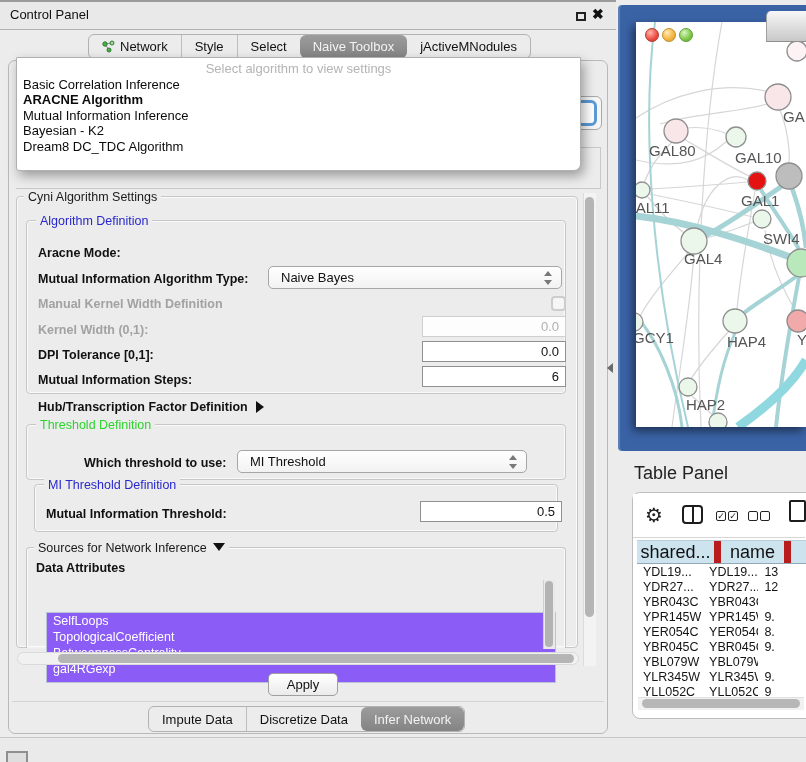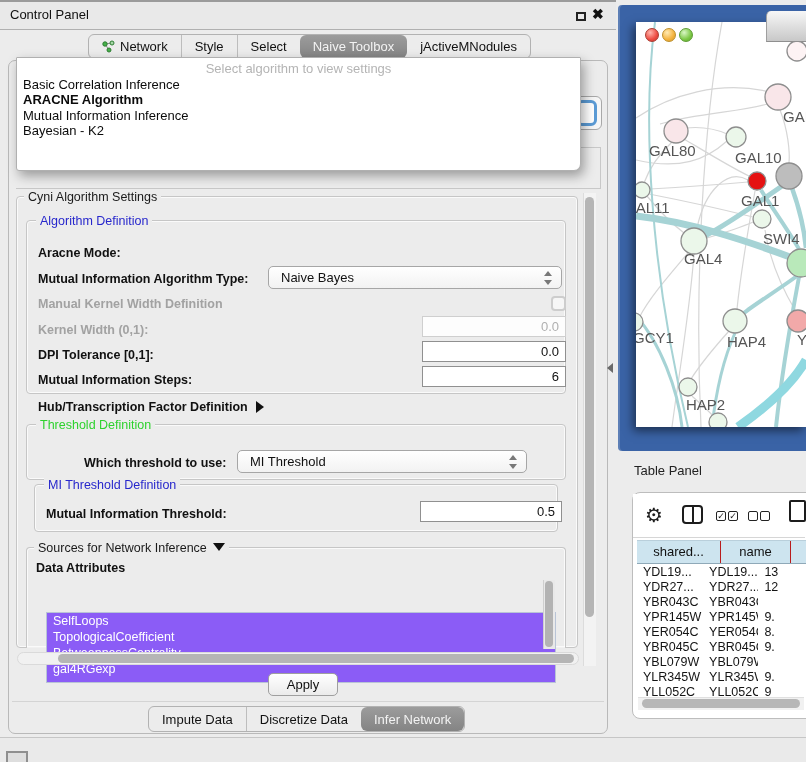--- a/index.html
+++ b/index.html
@@ -100,31 +100,31 @@
     box-shadow:-3px 4px 9px rgba(0,0,0,.5);z-index:20;}
   #gray-strip{left:766px;top:11px;width:40px;height:31px;z-index:30;
     background:linear-gradient(#f7f7f7,#c8c8c8);border-left:1px solid #9f9f9f;border-bottom:1px solid #8f8f8f;border-radius:5px 0 0 0;}
   .light{width:14px;height:14px;border-radius:50%;z-index:25;}
   #light-red{left:645px;top:28px;background:radial-gradient(circle at 35% 30%,#ffb5ac,#ee4c42 60%,#c23a31);border:1px solid #a93b31;}
   #light-yellow{left:662px;top:28px;background:radial-gradient(circle at 35% 30%,#ffeab2,#f4b23d 60%,#cf9a2c);border:1px solid #bd8f2c;}
   #light-green{left:679px;top:28px;background:radial-gradient(circle at 35% 30%,#d9f6c5,#7cc845 60%,#5ea431);border:1px solid #5d9c33;}
   #net-svg{left:636px;top:22px;width:170px;height:405px;z-index:21;}
 
   
-  #tp-title{left:634px;top:463px;font-size:13px;color:#222;}
+  #tp-title{left:634px;top:463px;font-size:18px;color:#222;}
   #tp-card{left:632px;top:492px;width:190px;height:227px;background:#fff;border:1px solid #bdbdbd;border-radius:8px;}
   #tp-toolbar{left:633px;top:494px;width:172px;height:44px;border-bottom:1px solid #d6d6d6;background:#fff;}
   #gear-icon{left:645px;top:503px;font-size:20px;color:#1d1d1d;font-family:"DejaVu Sans",sans-serif;}
   #colbrowser-icon{left:682px;top:505px;width:21px;height:19px;border:2px solid #1d1d1d;border-radius:4px;}
   #colbrowser-icon i{position:absolute;left:8px;top:0;width:2px;height:15px;background:#1d1d1d;}
   .cbx{position:absolute;width:10px;height:10px;border:1.6px solid #222;border-radius:2px;font-size:9px;line-height:8px;text-align:center;color:#222;background:#fff;}
   #page-icon{left:789px;top:500px;width:17px;height:22px;border:2px solid #1d1d1d;border-radius:2px;background:#fff;}
 
   #tp-header{left:637px;top:540px;height:24px;display:flex;background:#cde4ef;border-top:1px solid #b9cfdb;border-bottom:1px solid #8fa9b8;}
-  .hcell{font-size:13px;line-height:22px;text-align:center;color:#111;border-right:1px solid #b91c1c;overflow:hidden;white-space:nowrap;}
+  .hcell{font-size:18px;line-height:22px;text-align:center;color:#111;border-right:7px solid #b91c1c;overflow:hidden;white-space:nowrap;}
   #tp-body{left:637px;top:565px;width:169px;height:131px;overflow:hidden;background:#fff;}
   .trow{display:flex;height:15px;}
   .tcell{font-size:12.5px;line-height:15px;color:#141414;overflow:hidden;white-space:nowrap;padding-left:6px;}
   #tp-htrack{left:638px;top:697px;width:166px;height:13px;background:#f1f1f1;border-top:1px solid #e0e0e0;}
   #tp-hthumb{left:642px;top:699px;width:158px;height:9px;background:#b7b7b7;border-radius:5px;}
 </style>
 </head>
 <body>
 
 <div id="screen">
@@ -252,20 +252,21 @@
       </div>
     </div>
 
   <div class="abs" id="popup">
     <div class="abs" id="popup-hint">Select algorithm to view settings</div>
     <div class="abs" id="popup-items">
         <div class="pitem">Basic Correlation Inference</div>
         <div class="pitem bold">ARACNE Algorithm</div>
         <div class="pitem">Mutual Information Inference</div>
         <div class="pitem">Bayesian - K2</div>
+        <div class="pitem">Dream8 DC_TDC Algorithm</div>
       </div>
   </div>
 
   <div class="abs" id="splitter-arrow"></div>
 
   <div class="abs" id="blue-frame"></div>
   <div class="abs" id="net-window"></div>
   <svg class="abs" id="net-svg" viewBox="636 22 170 405">
     <g fill="none" stroke="#d6d6d6" stroke-width="1.2">
       <path d="M660,124 C700,112 745,112 770,103"></path>

